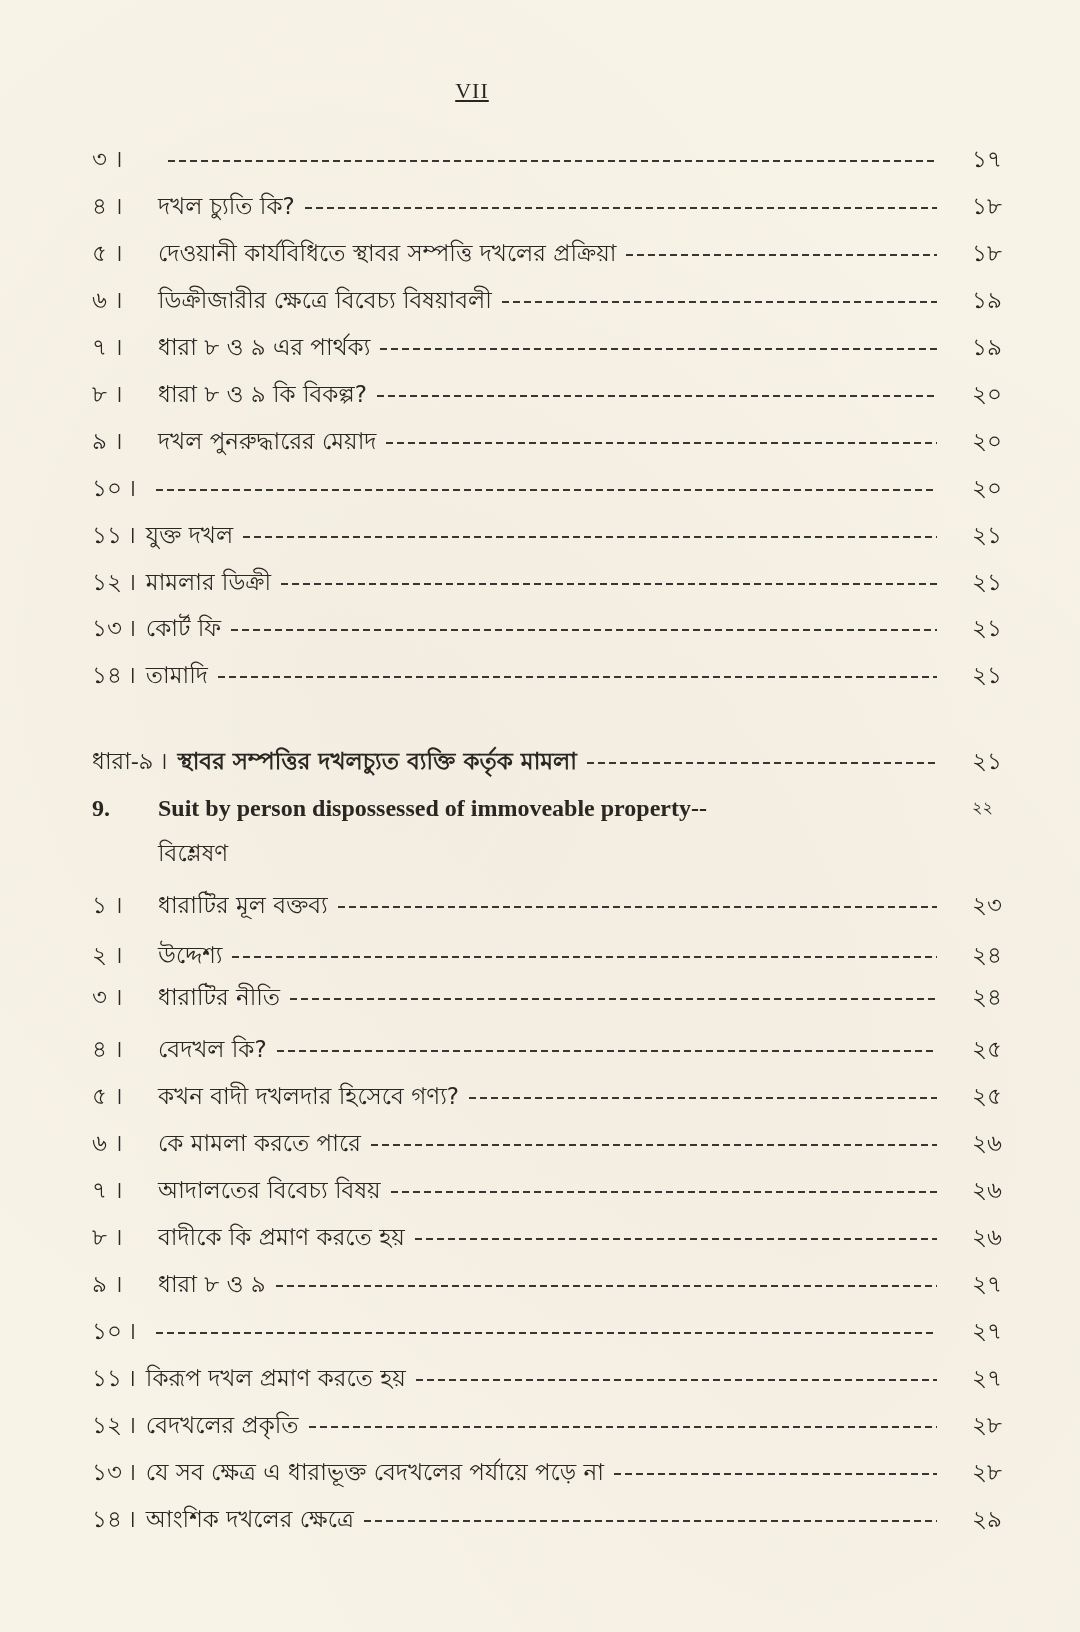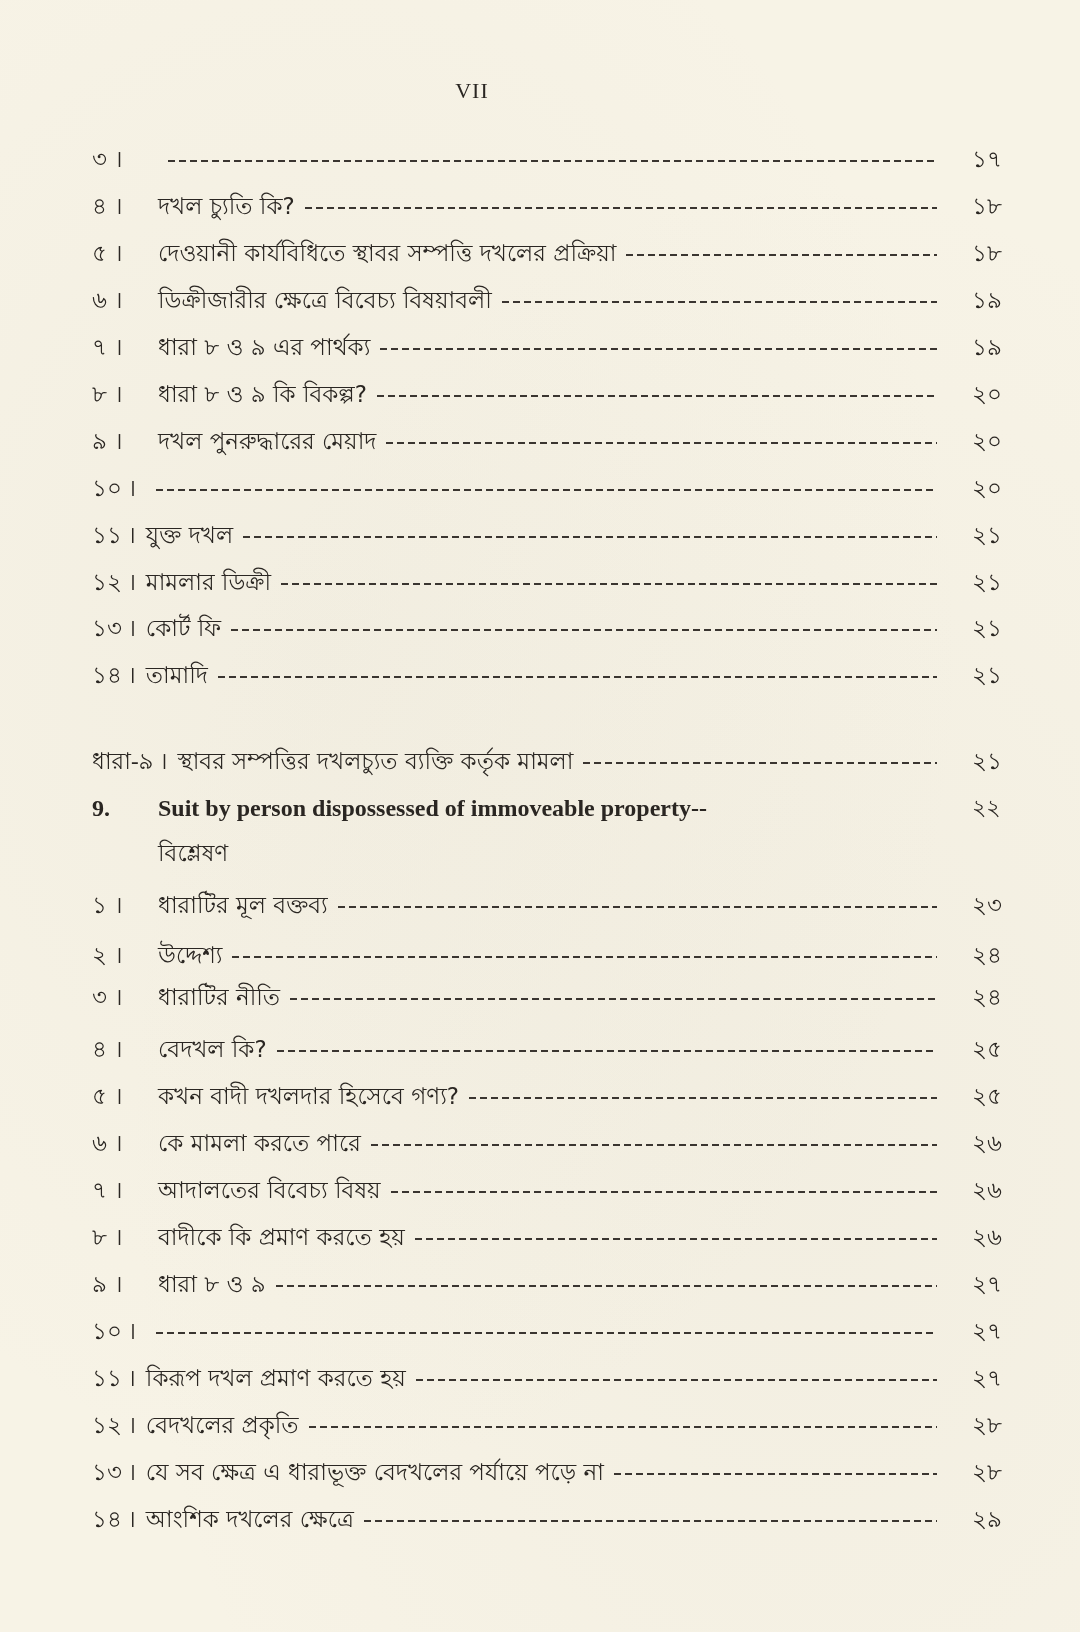--- a/index.html
+++ b/index.html
@@ -15,40 +15,40 @@
     position: absolute; inset: 0;
     background:
       radial-gradient(ellipse at 30% 40%, rgba(200,195,180,0.10), transparent 60%),
       radial-gradient(ellipse at 75% 70%, rgba(200,195,180,0.10), transparent 60%);
     pointer-events: none;
   }
   .page-number {
     position: absolute; top: 78px; left: 0; width: 944px;
     text-align: center;
     font-family: "Liberation Serif", serif;
-    font-size: 22px; letter-spacing: 1px;
+    font-size: 22px; letter-spacing: 1px; text-decoration: underline;
   }
   .toc { position: absolute; left: 92px; top: 0; width: 930px; }
   .row {
     position: absolute; left: 0; width: 930px; height: 40px;
     display: flex; align-items: center;
     font-size: 23px;
   }
   .num { width: 66px; flex: none; white-space: nowrap; }
   .num.tight { width: auto; margin-right: 10px; font-family: Liberation Serif, serif; }
   .title { flex: none; white-space: nowrap; }
   .dots {
     flex: 1 1 auto; margin: 0 8px 0 10px;
     height: 2px; align-self: center; margin-top: 2px;
     background-image: repeating-linear-gradient(to right, #3a3530 0 7px, transparent 7px 11px);
   }
   .page {
     flex: none; width: 50px; text-align: left; margin-left: 27px;
   }
-  .section .title { font-weight: normal; }
+  .section .title { font-weight: bold; }
   .english { font-family: "Liberation Serif", serif; font-weight: bold; font-size: 24px; }
   .english .num { width: 66px; }
 </style>
 </head>
 <body>
 
 <div class="bleed"></div>
 
 <div class="page-number">VII</div>
 
@@ -128,21 +128,21 @@
   <div class="row section" style="top:742px">
       <span class="num tight">ধারা-৯ ।</span>
       <span class="title">স্থাবর সম্পত্তির দখলচ্যুত ব্যক্তি কর্তৃক মামলা</span>
       <span class="dots"></span>
       <span class="page">২১</span>
     </div>
   <div class="row english" style="top:788px">
       <span class="num">9.</span>
       <span class="title">Suit by person dispossessed of immoveable property--</span>
       <span style="flex:1"></span>
-      <span class="page" style="font-family:'DejaVu Sans',sans-serif;font-weight:normal;font-size:22px">২২</span>
+      <span class="page" style="font-family:'DejaVu Sans',sans-serif;font-weight:normal;font-size:16px">২২</span>
     </div>
   <div class="row" style="top:834px">
       <span class="num"></span>
       <span class="title">বিশ্লেষণ</span>
     </div>
 
   <div class="row" style="top:886px">
       <span class="num">১ ।</span>
       <span class="title">ধারাটির মূল বক্তব্য</span>
       <span class="dots"></span>

